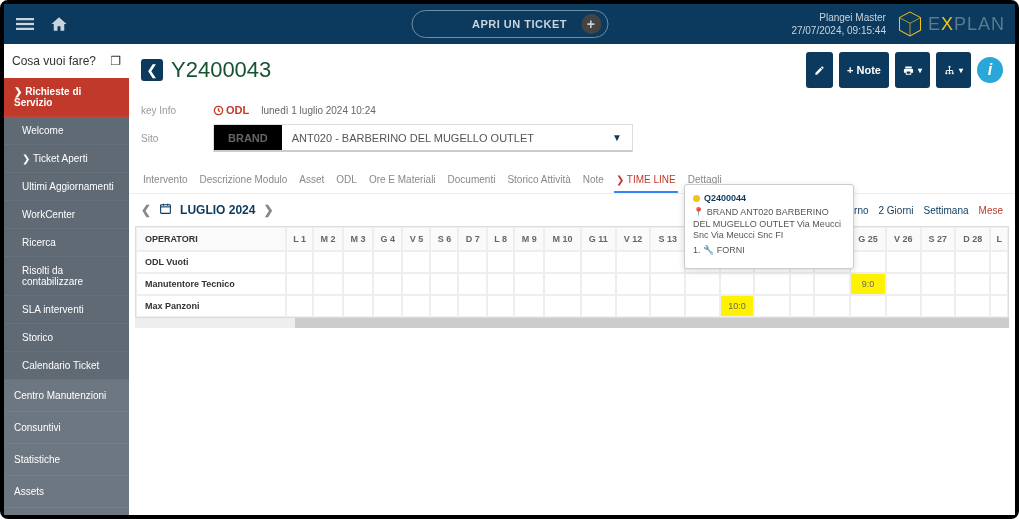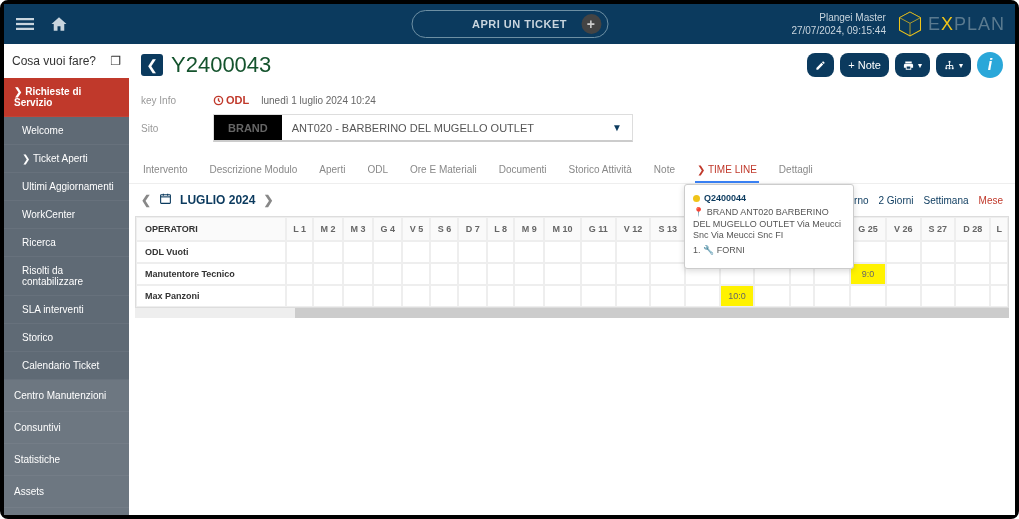--- a/index.html
+++ b/index.html
@@ -23,32 +23,32 @@
 .sidebar-head .pop { font-size: 12px; cursor: pointer; }
 .sidebar-item { padding: 8px 10px; cursor: pointer; border-bottom: 1px solid rgba(255,255,255,0.05); }
 .sidebar-item.active { background: #c0392b; font-weight: bold; }
 .sidebar-item.sub { padding-left: 18px; background: #5f6a75; }
 .sidebar-item.group { background: #6d7781; padding: 10px; }
 .content { flex: 1; background: #fff; overflow: hidden; display: flex; flex-direction: column; }
 .title-row { display: flex; align-items: center; padding: 8px 12px; gap: 8px; }
 .back-btn { width: 22px; height: 22px; background: #0b3a5e; color: #fff; display: flex; align-items: center; justify-content: center; border-radius: 3px; cursor: pointer; font-size: 14px; }
 .title-text { color: #14532d; font-size: 22px; font-weight: normal; flex: 1; }
 .title-actions { display: flex; gap: 6px; align-items: center; }
-.act-btn { background: #0b3a5e; color: #fff; border-radius: 8px; height: 24px; display: flex; align-items: center; padding: 0 8px; font-size: 11px; cursor: pointer; gap: 4px; }
+.act-btn { background: #0b3a5e; color: #fff; border-radius: 3px; height: 36px; display: flex; align-items: center; padding: 0 8px; font-size: 11px; cursor: pointer; gap: 4px; font-weight: bold; }
 .act-btn.info { background: #2aa7d9; width: 26px; height: 26px; border-radius: 50%; padding: 0; justify-content: center; font-size: 16px; font-weight: bold; font-style: italic; }
 .info-block { padding: 4px 12px; font-size: 10px; color: #888; }
 .info-row { display: flex; align-items: center; padding: 4px 0; gap: 12px; }
 .info-label { width: 60px; color: #999; font-size: 10px; }
 .odl-badge { color: #c0392b; font-weight: bold; font-size: 11px; display: flex; align-items: center; gap: 2px; }
 .odl-date { color: #666; font-size: 10px; }
 .sito-box { display: flex; align-items: center; border: 1px solid #ddd; border-bottom: 2px solid #ccc; width: 420px; height: 28px; }
 .sito-brand { background: #000000; padding: 0 14px; font-size: 11px; color: #666; font-weight: bold; height: 100%; display: flex; align-items: center; }
 .sito-val { flex: 1; padding: 0 10px; font-size: 11px; color: #555; }
 .sito-arrow { color: #0b3a5e; padding: 0 10px; font-size: 10px; cursor: pointer; }
-.tabs { display: flex; gap: 18px; padding: 8px 12px 0; border-bottom: 1px solid #eee; font-size: 10px; color: #888; }
+.tabs { display: flex; gap: 8px; padding: 8px 12px 0; border-bottom: 1px solid #eee; font-size: 10px; color: #888; }
 .tab { padding: 6px 2px; cursor: pointer; }
 .tab.active { color: #c0392b; border-bottom: 2px solid #3b82f6; font-weight: normal; }
 .timeline-header { display: flex; align-items: center; justify-content: space-between; padding: 8px 12px; }
 .month-nav { display: flex; align-items: center; gap: 8px; color: #0b3a5e; font-size: 12px; font-weight: bold; }
 .month-nav .nav-arrow { cursor: pointer; color: #888; font-size: 12px; }
 .month-nav .cal-icon { font-size: 12px; }
 .view-modes { display: flex; gap: 10px; font-size: 10px; }
 .view-mode { color: #0b3a5e; cursor: pointer; }
 .view-mode.active { color: #c0392b; }
 .grid-wrap { border: 1px solid #ddd; margin: 0 6px; overflow: hidden; position: relative; }
@@ -188,21 +188,21 @@
           <div class="sito-brand">BRAND</div>
           <div class="sito-val">ANT020 - BARBERINO DEL MUGELLO OUTLET</div>
           <div class="sito-arrow">▼</div>
         </div>
       </div>
     </div>
 
     <div class="tabs" id="tabs">
           <div class="tab">Intervento</div>
           <div class="tab">Descrizione Modulo</div>
-          <div class="tab">Aperti</div>
+          <div class="tab">Asset</div>
           <div class="tab">ODL</div>
           <div class="tab">Ore E Materiali</div>
           <div class="tab">Documenti</div>
           <div class="tab">Storico Attività</div>
           <div class="tab">Note</div>
           <div class="tab active">❯ TIME LINE</div>
           <div class="tab">Dettagli</div>
         </div>
 
     <div class="timeline-header">

